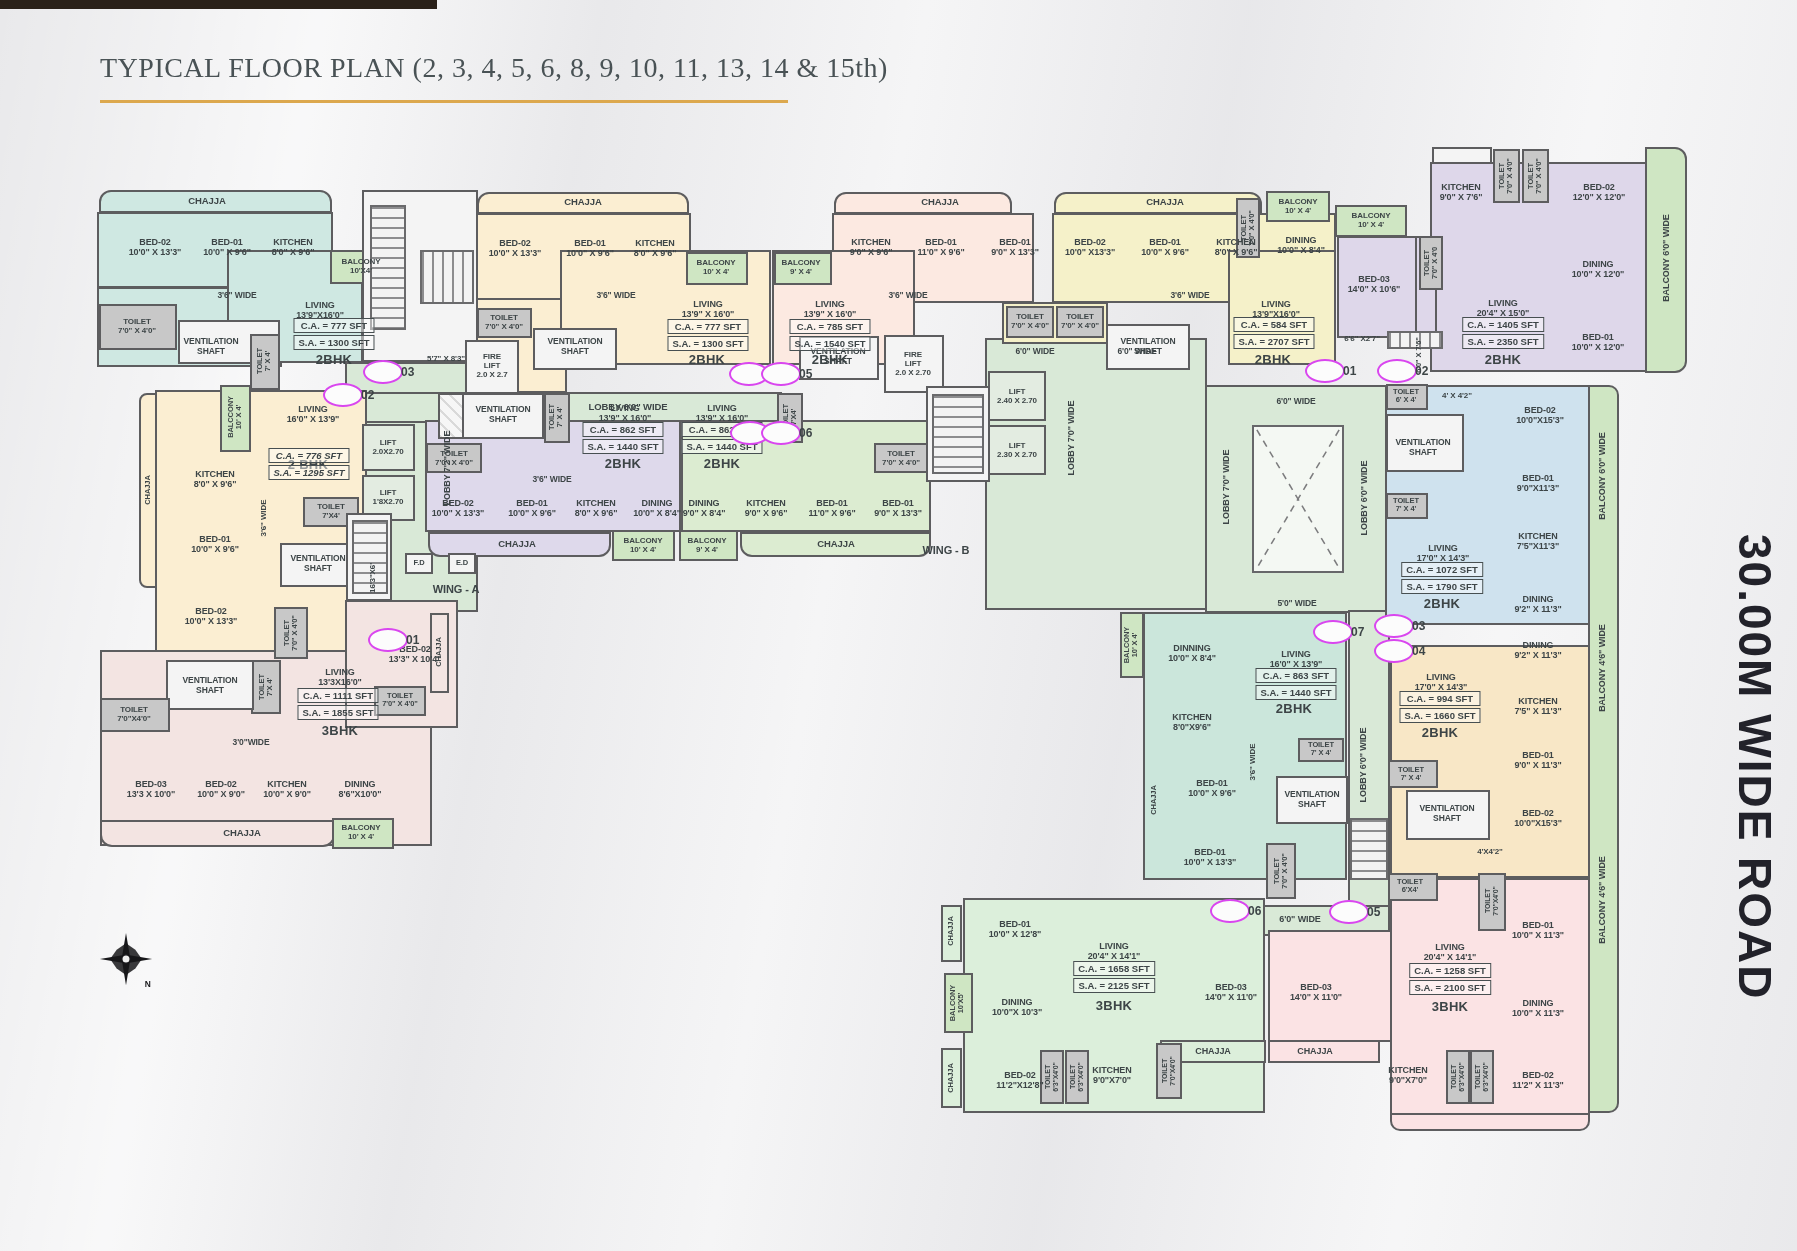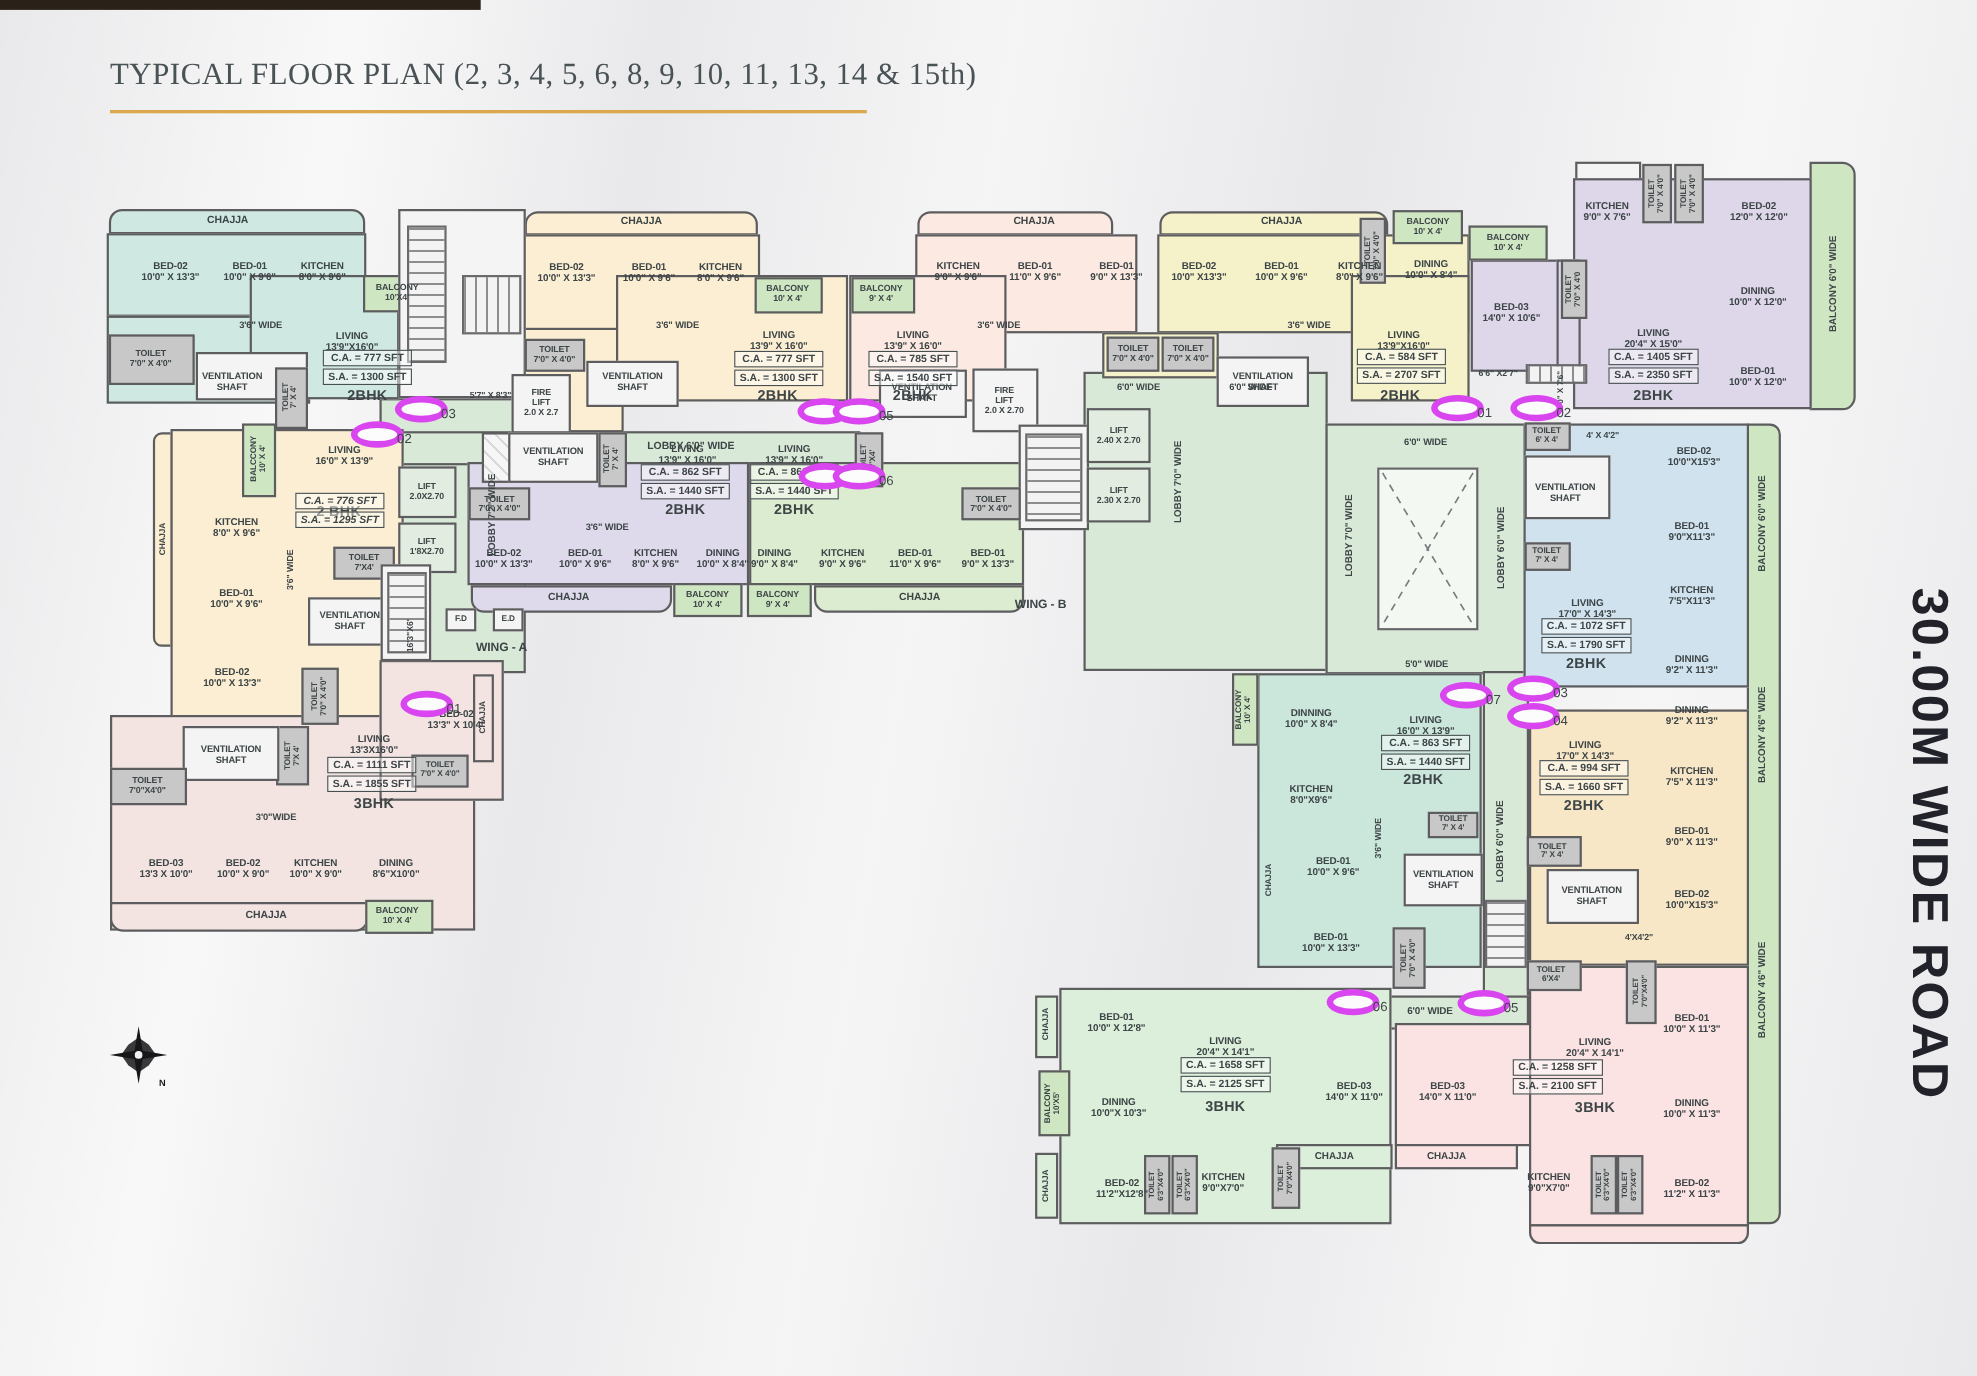--- a/index.html
+++ b/index.html
@@ -41,23 +41,23 @@
   .lbl.rot{transform:translate(-50%,-50%) rotate(-90deg);}
   .lbl.big{font-size:13px;letter-spacing:.3px;}
   .stat{position:absolute;transform:translate(-50%,-50%);}
   .stat div{
     border:1.5px solid #474f51;background:rgba(255,255,255,.45);
     font-size:9.5px;font-weight:700;color:#3d4547;
     padding:0 4px;line-height:13px;margin:2px 0;text-align:center;white-space:nowrap;
   }
   .circ{
     position:absolute;width:24px;height:24px;border-radius:50%;
-    border:6px solid #d946ef;background:#fcfcfc;box-sizing:border-box;
+    border:2px solid #d946ef;background:#fcfcfc;box-sizing:border-box;
     transform:translate(-50%,-50%);
-    font-size:12px;font-weight:400;color:#3d4547;text-align:center;line-height:20px;padding-left:36px;
+    font-size:12px;font-weight:700;color:#3d4547;text-align:center;line-height:20px;padding-left:36px;
   }
   #compass{position:absolute;left:98px;top:931px;width:56px;height:58px;}
 </style>
 </head>
 <body>
 
 <div id="topbar"></div>
 <h1 id="title">TYPICAL FLOOR PLAN  (2, 3, 4, 5, 6, 8, 9, 10, 11, 13, 14 &amp; 15th)</h1>
 <div id="gold-rule"></div>
 
@@ -547,21 +547,21 @@
       <div>S.A. = 1660 SFT</div>
     </div>
     <div class="stat" style="left: 1296px; top: 684px;">
       <div>C.A. = 863 SFT</div>
       <div>S.A. = 1440 SFT</div>
     </div>
     <div class="stat" style="left: 1114px; top: 977px;">
       <div>C.A. = 1658 SFT</div>
       <div>S.A. = 2125 SFT</div>
     </div>
-    <div class="stat" style="left: 1416px; top: 979px;">
+    <div class="stat" style="left: 1450px; top: 979px;">
       <div>C.A. = 1258 SFT</div>
       <div>S.A. = 2100 SFT</div>
     </div>
     <div class="circ" style="left: 383px; top: 372px;">03</div>
     <div class="circ" style="left: 343px; top: 395px;">02</div>
     <div class="circ" style="left: 388px; top: 640px;">01</div>
     <div class="circ" style="left: 749px; top: 374px;">04</div>
     <div class="circ" style="left: 781px; top: 374px;">05</div>
     <div class="circ" style="left: 750px; top: 433px;">07</div>
     <div class="circ" style="left: 781px; top: 433px;">06</div>

